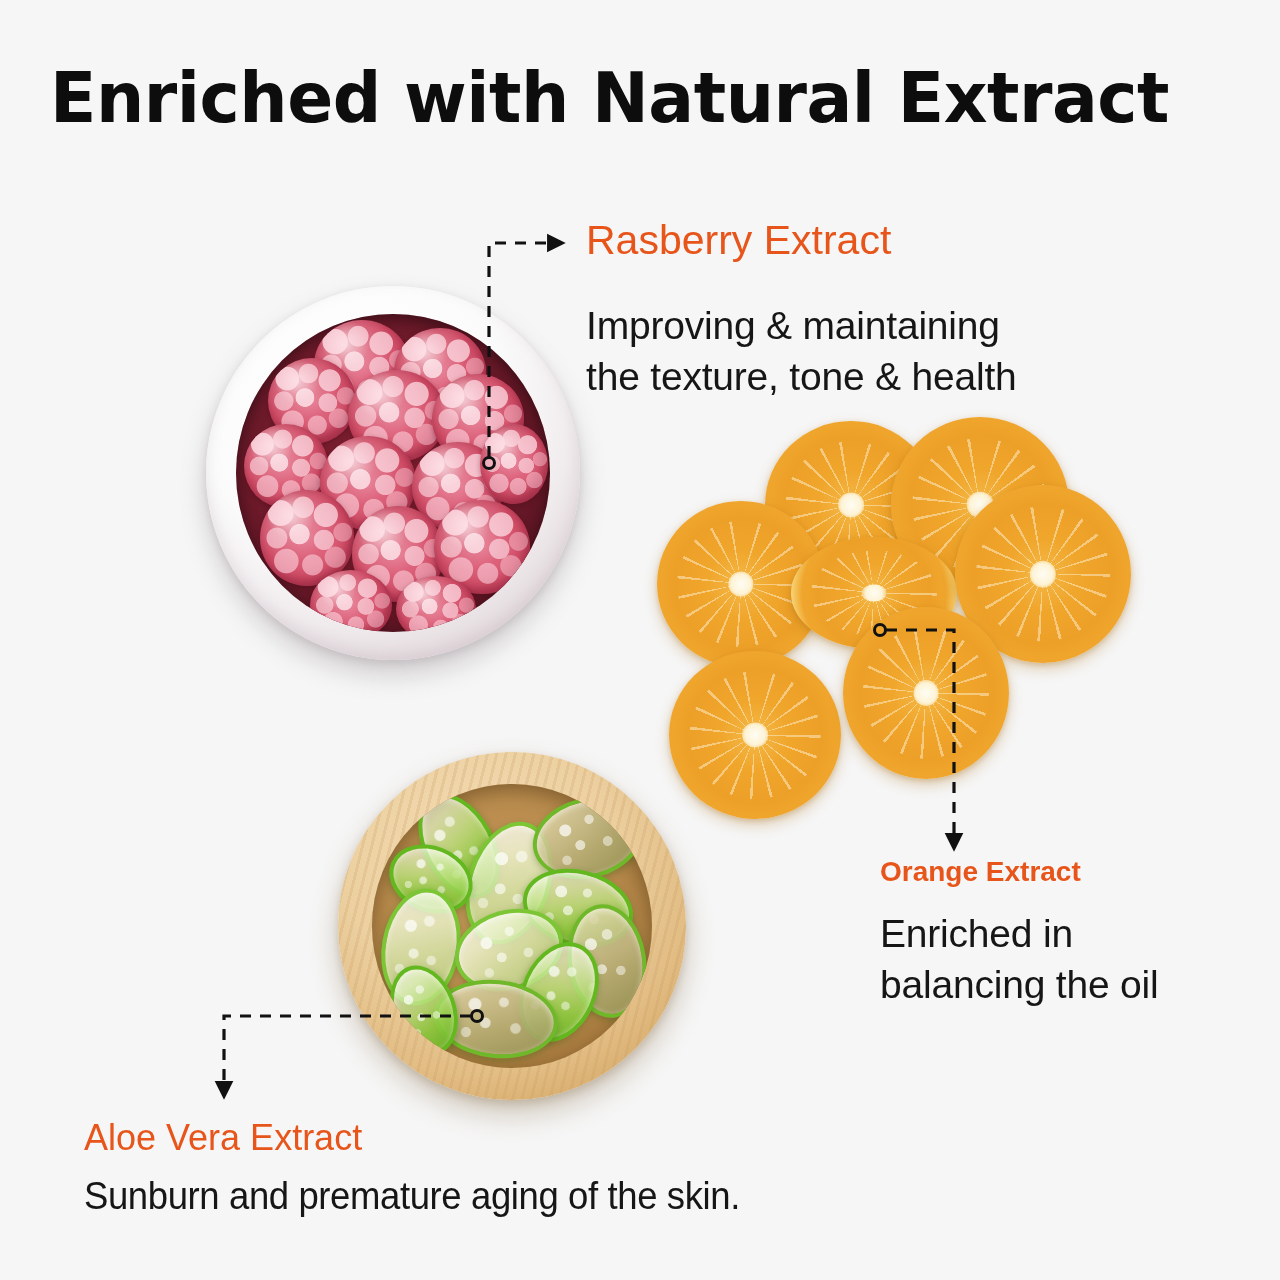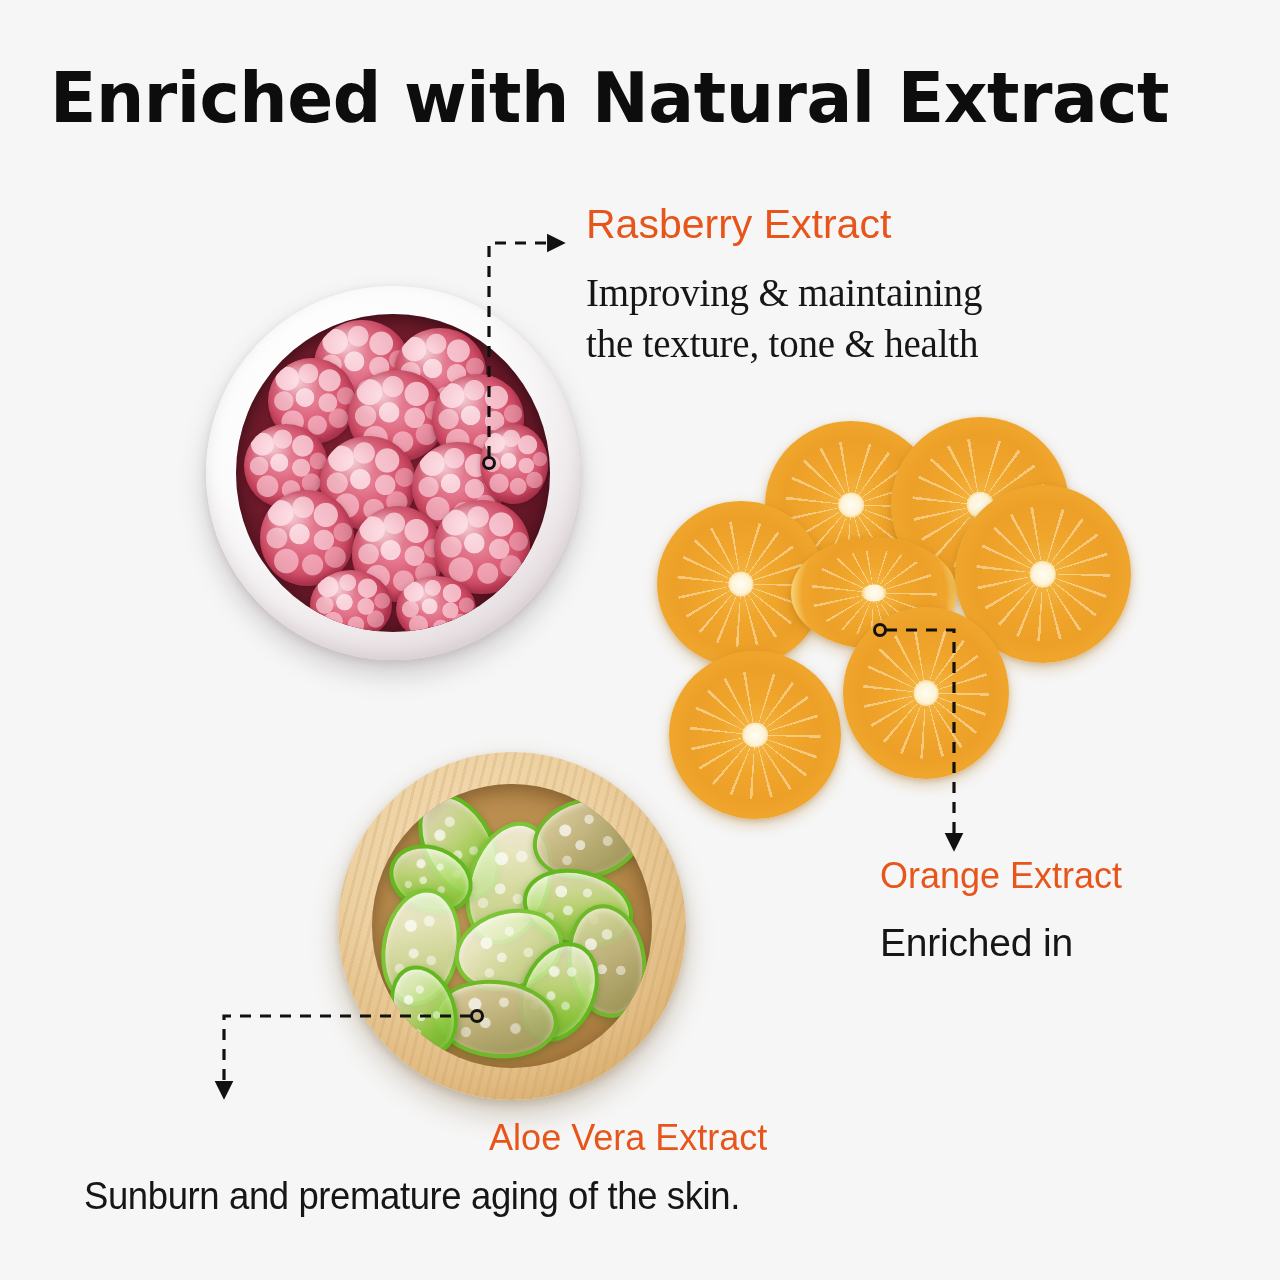--- a/index.html
+++ b/index.html
@@ -35,29 +35,29 @@
     white-space:nowrap;
   }
   .callout .body{
     font-family:"Liberation Sans",sans-serif;
     font-weight:300;
     color:#161616;
     line-height:1.30;
   }
   .callout .body span{display:block;white-space:nowrap;}
 
-  #cal-rasberry{left:586px;top:202px;}
+  #cal-rasberry{left:586px;top:218px;}
   #cal-rasberry .head{font-size:41px;}
-  #cal-rasberry .body{font-size:39px;margin-top:20px;letter-spacing:-0.2px;font-family:Liberation Serif, serif;}
+  #cal-rasberry .body{font-size:39px;margin-top:37px;letter-spacing:-0.2px;}
 
   #cal-orange{left:880px;top:856px;}
-  #cal-orange .head{font-size:36px;}
+  #cal-orange .head{font-size:28px;font-weight:bold;}
   #cal-orange .body{font-size:39px;margin-top:22px;letter-spacing:-0.2px;}
 
-  #cal-aloe{left:84px;top:1118px;text-align:right;}
+  #cal-aloe{left:84px;top:1118px;}
   #cal-aloe .head{font-size:36px;}
   #cal-aloe .body{font-size:38px;margin-top:14px;letter-spacing:-0.4px;transform:scaleX(0.96);transform-origin:left top;}
 
   
   #leaders{position:absolute;left:0;top:0;width:1280px;height:1280px;pointer-events:none;}
 
   
   .photo{position:absolute;}
   #photo-rasberry{left:198px;top:280px;width:390px;height:392px;}
   .rbowl{
@@ -272,20 +272,21 @@
     <div class="body">
       <span>Improving &amp; maintaining</span>
       <span>the texture, tone &amp; health</span>
     </div>
   </div>
 
   <div class="callout" id="cal-orange">
     <div class="head">Orange Extract</div>
     <div class="body">
       <span>Enriched in</span>
+      <span>balancing the oil</span>
     </div>
   </div>
 
   <div class="callout" id="cal-aloe">
     <div class="head">Aloe Vera Extract</div>
     <div class="body">
       <span>Sunburn and premature aging of the skin.</span>
     </div>
   </div>
 

